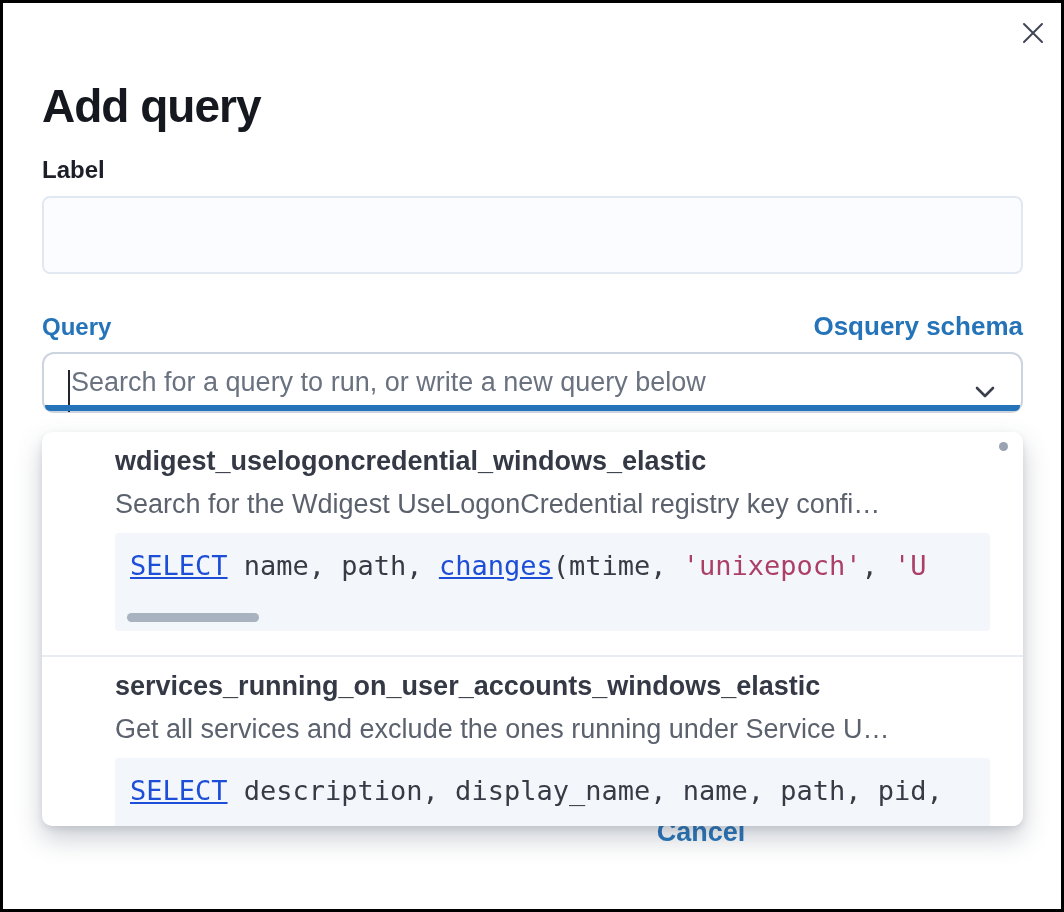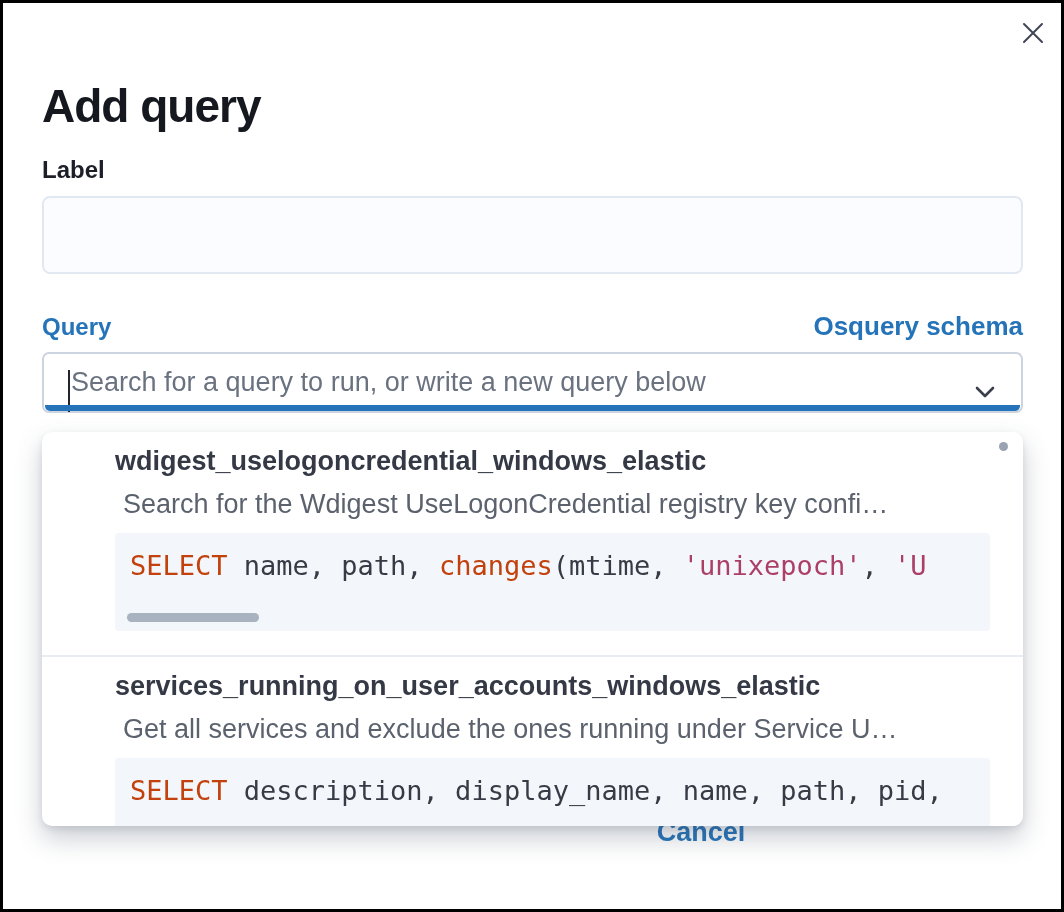--- a/index.html
+++ b/index.html
@@ -18,21 +18,21 @@
     left:39px;top:193px;width:981px;height:78px;box-sizing:border-box;
     background:#fbfcff;border:2px solid #e2e8f2;border-radius:8px;
     font-size:27px;padding:0 24px;color:#1c1f28;outline:none;
   }
   
   .query-label{left:39px;top:310px;font-size:24px;font-weight:700;color:#2573b8;}
   .schema-link{right:38px;top:308px;display:flex;align-items:center;gap:10px;color:#2573b8;font-size:26px;font-weight:700;text-decoration:none;cursor:pointer;flex-direction:column;}
   
   .combo{
     left:39px;top:349px;width:981px;height:61px;box-sizing:border-box;
-    background:#fff;border:2px solid #ccd4e0;border-radius:7px;
+    background:#fff;border:2px solid #ccd4e0;border-radius:12px;
   }
   .combo-underline{position:absolute;left:1px;right:1px;bottom:0;height:6px;background:#2573b8;border-radius:0 0 5px 5px;}
   .combo-input{
     position:absolute;left:0;top:0;width:100%;height:100%;box-sizing:border-box;
     border:none;background:transparent;outline:none;
     font-family:"Liberation Sans",sans-serif;font-size:27px;color:#1c1f28;
     padding:0 60px 0 27px;
   }
   .combo-input::placeholder{color:#6a7280;opacity:1;}
   .text-caret{position:absolute;left:24px;top:16px;width:2px;height:42px;background:#202430;}
@@ -40,30 +40,30 @@
   
   .dropdown{
     left:39px;top:429px;width:981px;height:394px;background:#fff;border-radius:10px;
     box-shadow:0 12px 26px rgba(62,75,98,.28),0 3px 6px rgba(62,75,98,.12);
     overflow:hidden;z-index:5;
   }
   .vscroll-dot{position:absolute;right:15px;top:10px;width:9px;height:9px;border-radius:50%;background:#9aa3b2;z-index:6;}
   .option{padding:12px 33px 24px 73px;cursor:pointer;}
   .option + .option{border-top:2px solid #e9edf2;}
   .option-title{font-size:27px;line-height:34px;font-weight:700;color:#343945;margin-bottom:9px;}
-  .option-desc{font-size:27px;line-height:34px;color:#5b626e;margin-bottom:12px;white-space:nowrap;overflow:hidden;margin-left:8px;}
+  .option-desc{font-size:27px;line-height:34px;color:#5b626e;margin-bottom:12px;white-space:nowrap;overflow:hidden;}
   .code-block{
     position:relative;background:#f3f6fa;border-radius:4px;height:98px;box-sizing:border-box;
     padding:16px 0 0 15px;overflow:hidden;
   }
   .code-line{
     font-family:"DejaVu Sans Mono","Liberation Mono",monospace;
     font-size:27px;line-height:34px;white-space:pre;display:block;color:#363b46;
   }
-  .tok-keyword{color:#c2410c;}
+  .tok-keyword{color:#1d4ed8;text-decoration:underline;}
   .tok-string{color:#ac3f66;}
   .tok-plain{color:#363b46;}
   .hscroll-thumb{position:absolute;left:12px;bottom:9px;width:132px;height:9px;border-radius:5px;background:#a9b2bf;}
   
   .cancel-btn{left:640px;top:812px;width:116px;z-index:1;background:none;border:none;
     font-family:"Liberation Sans",sans-serif;font-size:27px;font-weight:600;color:#2573b8;cursor:pointer;text-align:center;padding:0;line-height:34px;}
   .save-btn{left:787px;top:808px;width:240px;height:60px;z-index:1;background:#2b74b9;border:none;border-radius:8px;
     font-family:"Liberation Sans",sans-serif;font-size:27px;font-weight:600;color:#fff;cursor:pointer;text-align:center;}
   svg{display:block;}
 </style>

